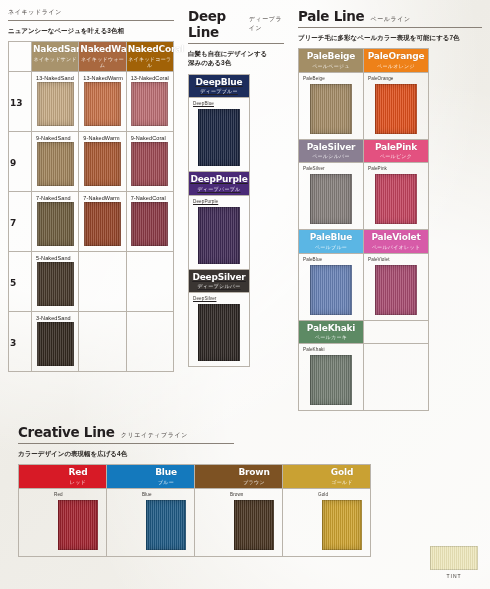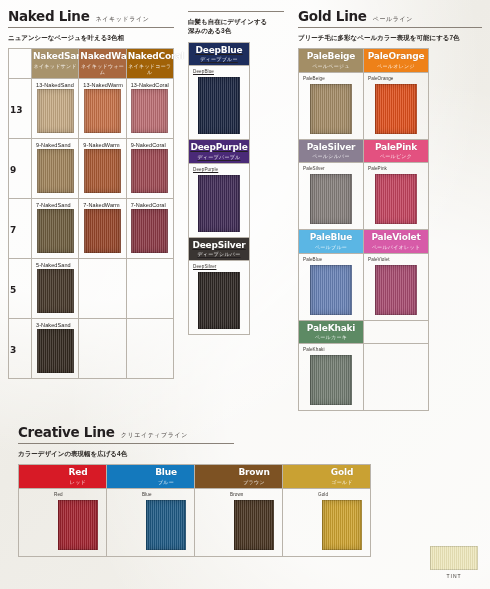--- a/index.html
+++ b/index.html
@@ -88,21 +88,20 @@
     background-image:repeating-linear-gradient(90deg,rgba(255,255,255,.22) 0 1px,rgba(0,0,0,.05) 1px 2px);}
   .tint-lbl{font-size:5px;letter-spacing:1px;margin-top:3px;color:#3c3733;}
 </style>
 </head>
 <body>
 
 <div class="page">
 
   <section id="naked">
     <div class="sec-title">
-      <span class="en">Naked Line</span>
       <span class="jp">ネイキッドライン</span>
     </div>
     <div class="rule"></div>
     <div class="lede">ニュアンシーなベージュを叶える3色相</div>
 
     <table class="grid" id="naked-grid" style="margin-top:6px">
       <tbody>
           <tr>
         <td class="cell lvlcol"></td>
         <td class="cell hdr" style="background:#a8936c">
@@ -194,20 +193,24 @@
           <div class="sw nk-sw" style="background-color:#342a20"></div>
         </td>
         <td class="cell"></td>
         <td class="cell"></td>
       </tr>
     </tbody>
       </table>
   </section>
 
   <section id="deep">
+    <div class="sec-title">
+      <span class="en">Deep Line</span>
+      <span class="jp">ディープライン</span>
+    </div>
     <div class="rule"></div>
     <div class="lede" style="white-space:pre-line">白髪も自在にデザインする
 深みのある3色</div>
 
     <table class="grid" id="deep-grid" style="margin-top:6px">
       <tbody>
           <tr>
         <td class="cell hdr" style="background:#1d2d5c">
           <div class="nm">DeepBlue</div>
           <div class="kn">ディープブルー</div>
@@ -242,21 +245,21 @@
           <div class="lbl">DeepSilver</div>
           <div class="sw dp-sw" style="background-color:#2e2724"></div>
         </td>
       </tr>
     </tbody>
       </table>
   </section>
 
   <section id="pale">
     <div class="sec-title">
-      <span class="en">Gold Line</span>
+      <span class="en">Pale Line</span>
       <span class="jp">ペールライン</span>
     </div>
     <div class="rule"></div>
     <div class="lede">ブリーチ毛に多彩なペールカラー表現を可能にする7色</div>
 
     <table class="grid" id="pale-grid" style="margin-top:6px">
       <tbody>
           <tr>
         <td class="cell hdr" style="background:#a38e66">
           <div class="nm">PaleBeige</div>

